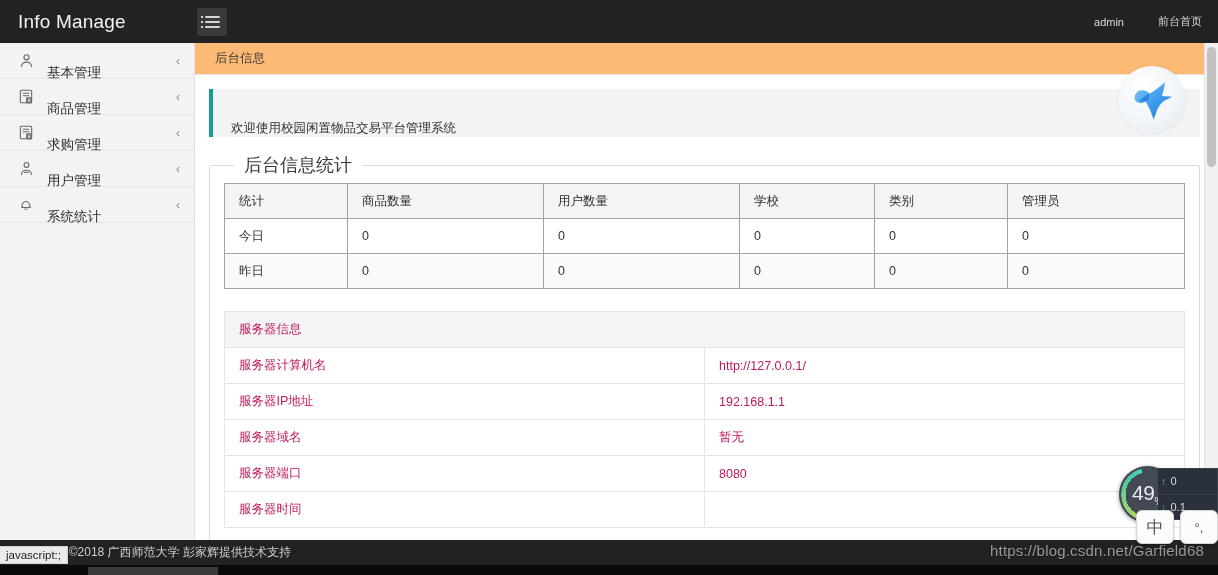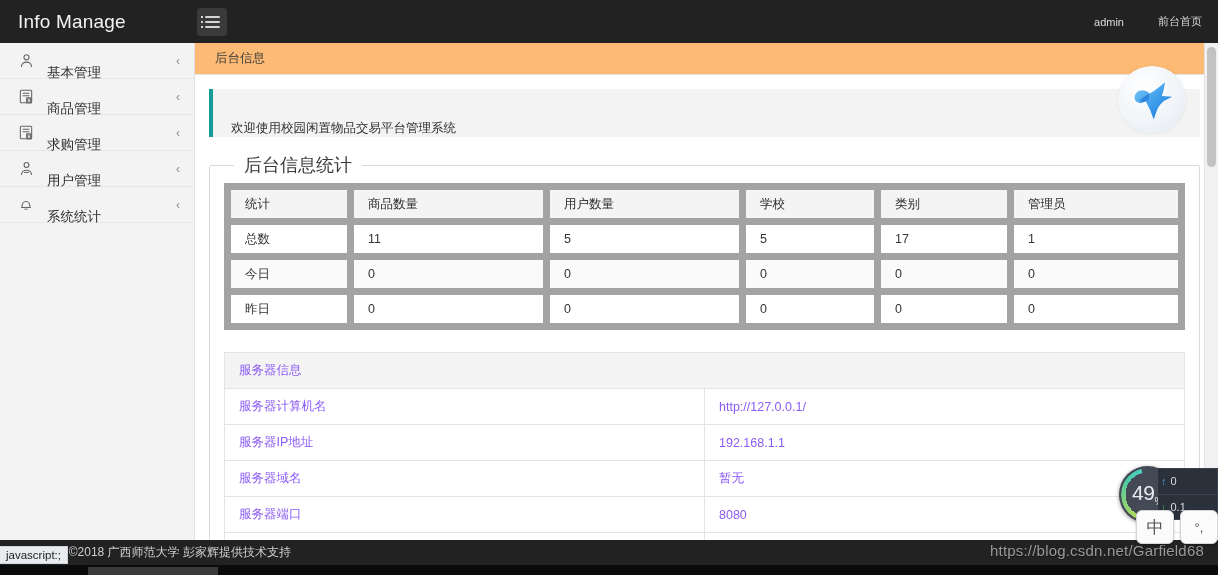--- a/index.html
+++ b/index.html
@@ -93,34 +93,34 @@
   fieldset.panel > legend {
     font-size: 18px; color: #3a3a3a; padding: 0 10px; margin-left: 10px;
     font-weight: 400;
   }
 
   table.grid {
     width: 100%; border-collapse: collapse; margin-top: 6px;
     table-layout: fixed;
   }
   table.grid th, table.grid td {
-    border: 7px solid #a3a3a3; height: 35px; padding: 0 14px;
+    border: 1px solid #a3a3a3; height: 35px; padding: 0 14px;
     font-size: 12.5px; color: #333; text-align: left; font-weight: 400;
     vertical-align: middle; overflow: hidden; white-space: nowrap;
   }
   table.grid thead th { background: #f4f4f4; color: #2e2e2e; }
   table.grid tbody tr:nth-child(even) td { background: #fafafa; }
 
   table.srv {
     width: 100%; border-collapse: collapse; margin-top: 22px;
     table-layout: fixed;
   }
   table.srv td, table.srv th {
     border: 1px solid #e4e4e4; height: 36px; padding: 0 14px;
-    font-size: 12.5px; color: #8b5cf6; text-align: left; font-weight: 400;
+    font-size: 12.5px; color: #be185d; text-align: left; font-weight: 400;
     vertical-align: middle; overflow: hidden; white-space: nowrap;
   }
   table.srv thead th { background: #f4f4f4; }
   table.srv td.k { width: 300px; }
 
   
   .pagescroll {
     position: absolute; top: 43px; right: 0; width: 14px; height: 497px;
     background: #f1f1f1; border-left: 1px solid #e3e3e3;
   }
@@ -327,28 +327,20 @@
               <th>统计</th>
               <th>商品数量</th>
               <th>用户数量</th>
               <th>学校</th>
               <th>类别</th>
               <th>管理员</th>
             </tr>
           </thead>
           <tbody>
             <tr>
-              <td>总数</td>
-              <td>11</td>
-              <td>5</td>
-              <td>5</td>
-              <td>17</td>
-              <td>1</td>
-            </tr>
-            <tr>
               <td>今日</td>
               <td>0</td>
               <td>0</td>
               <td>0</td>
               <td>0</td>
               <td>0</td>
             </tr>
             <tr>
               <td>昨日</td>
               <td>0</td>

